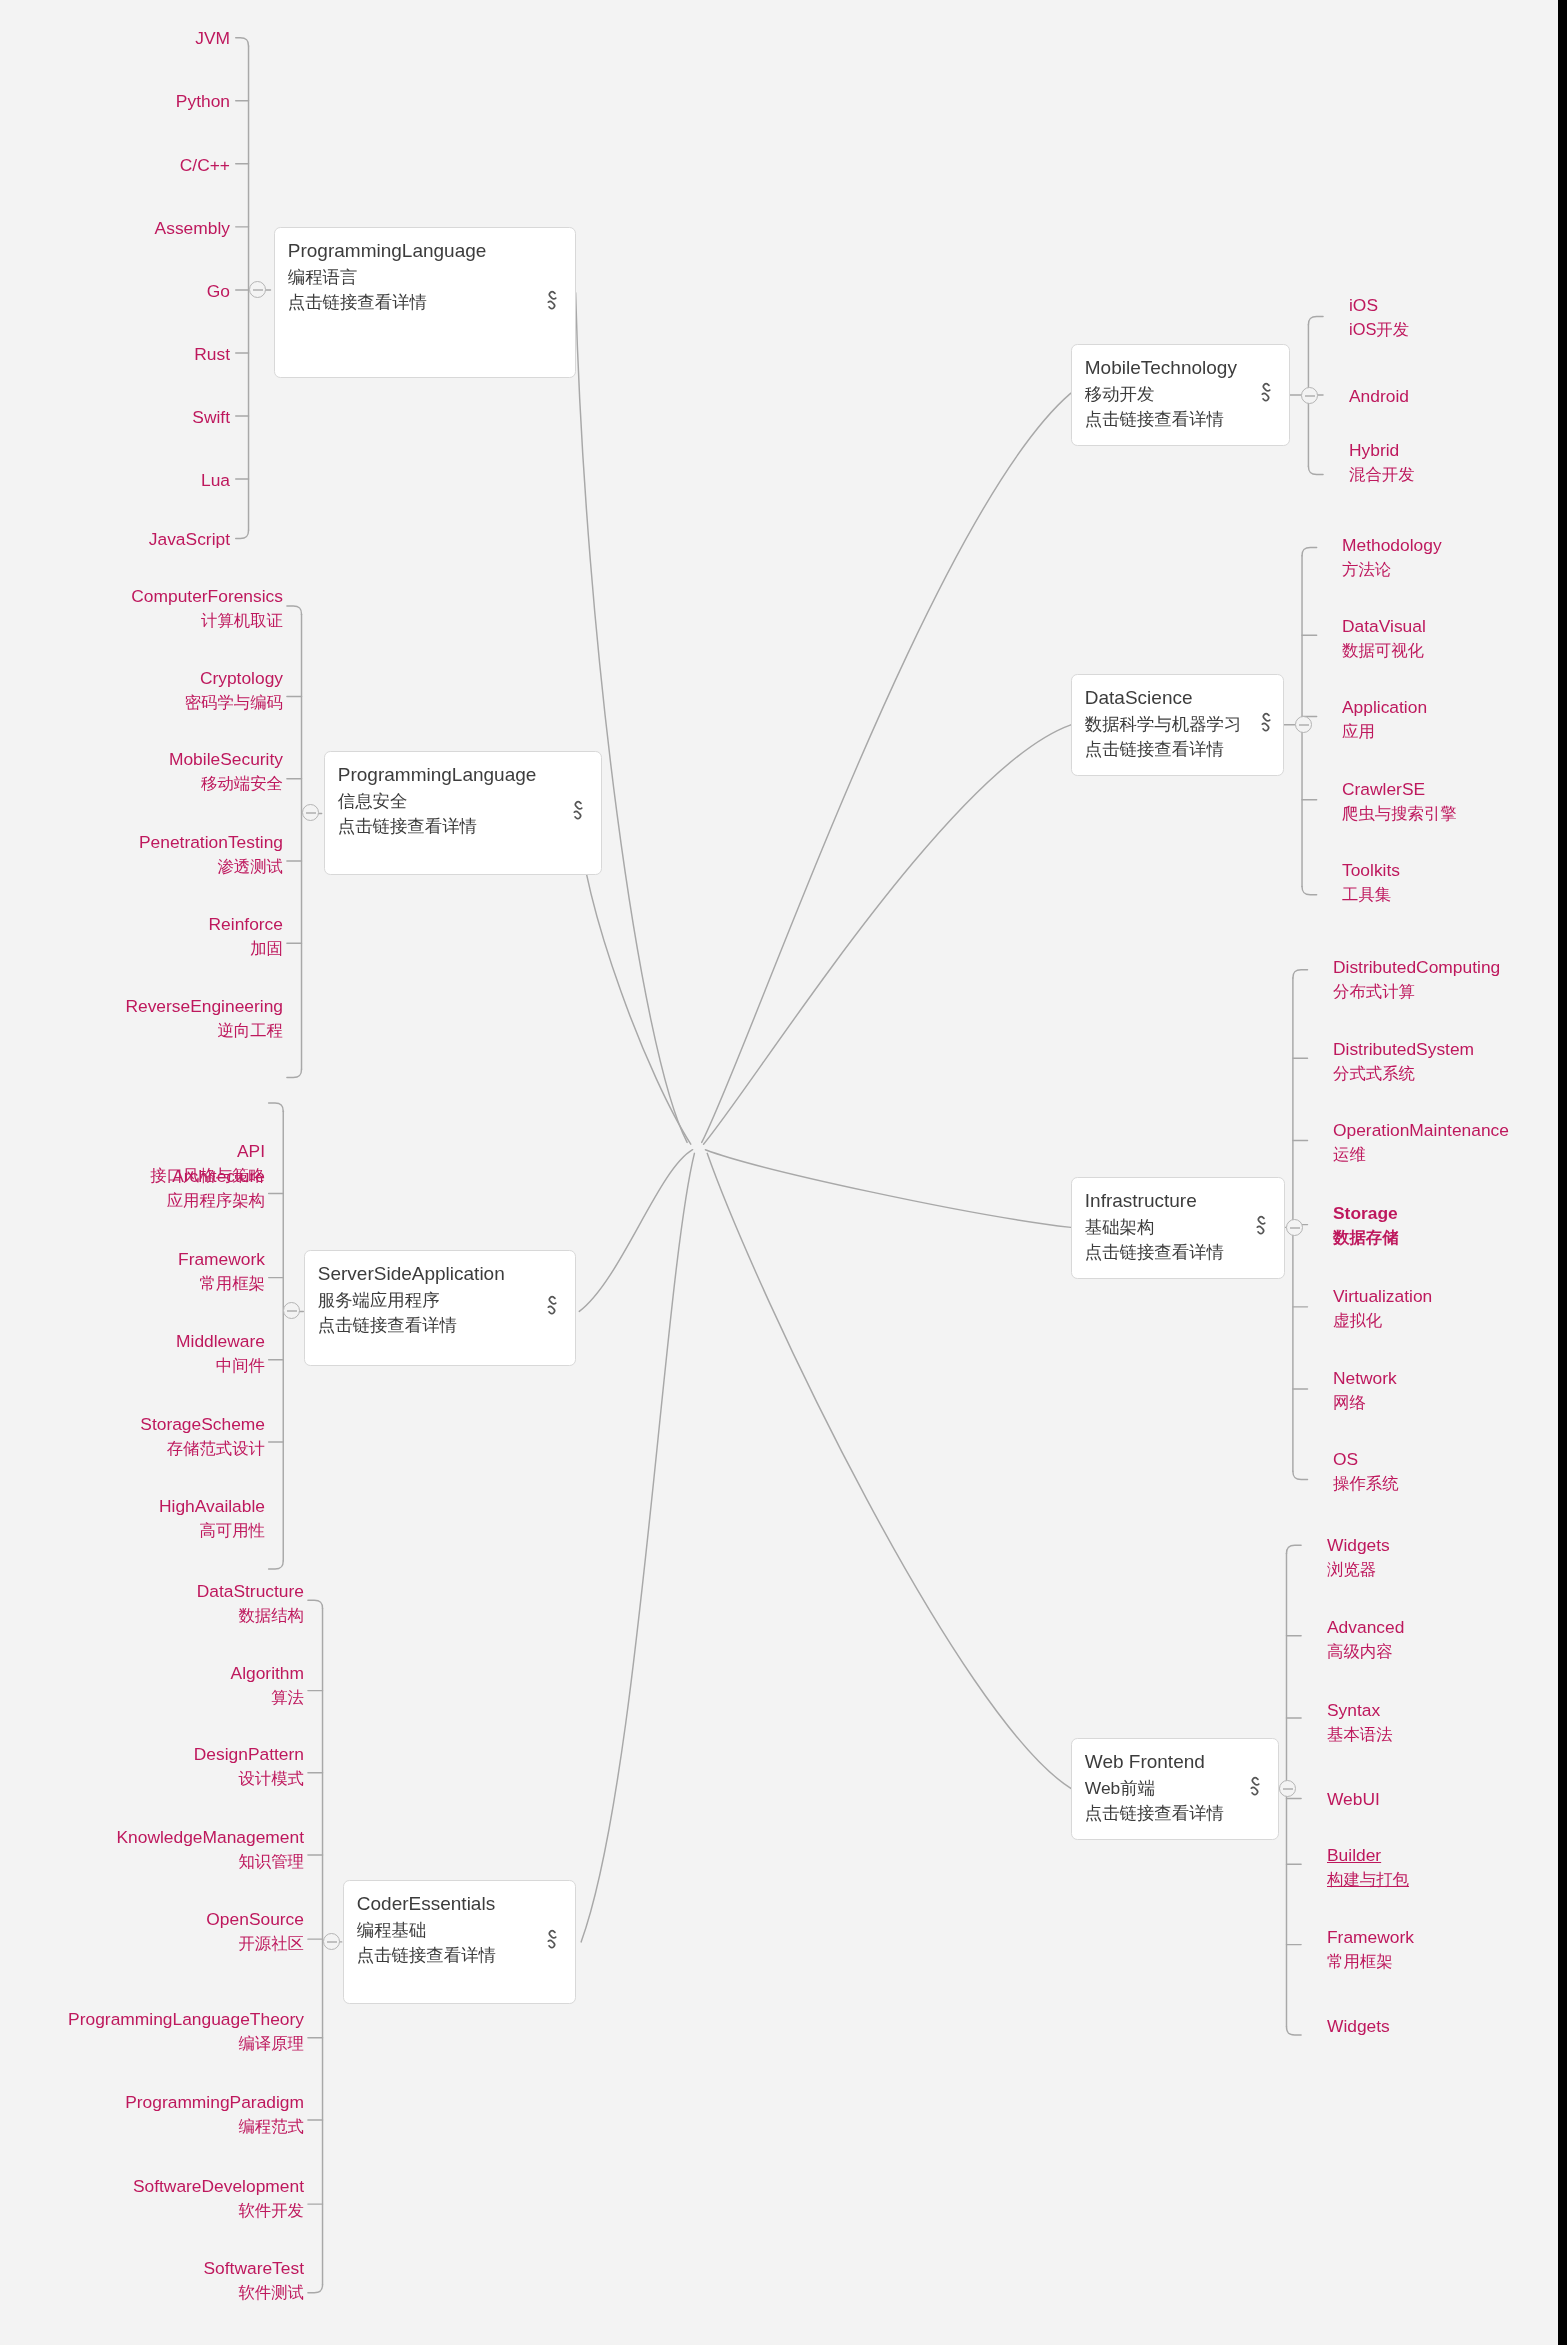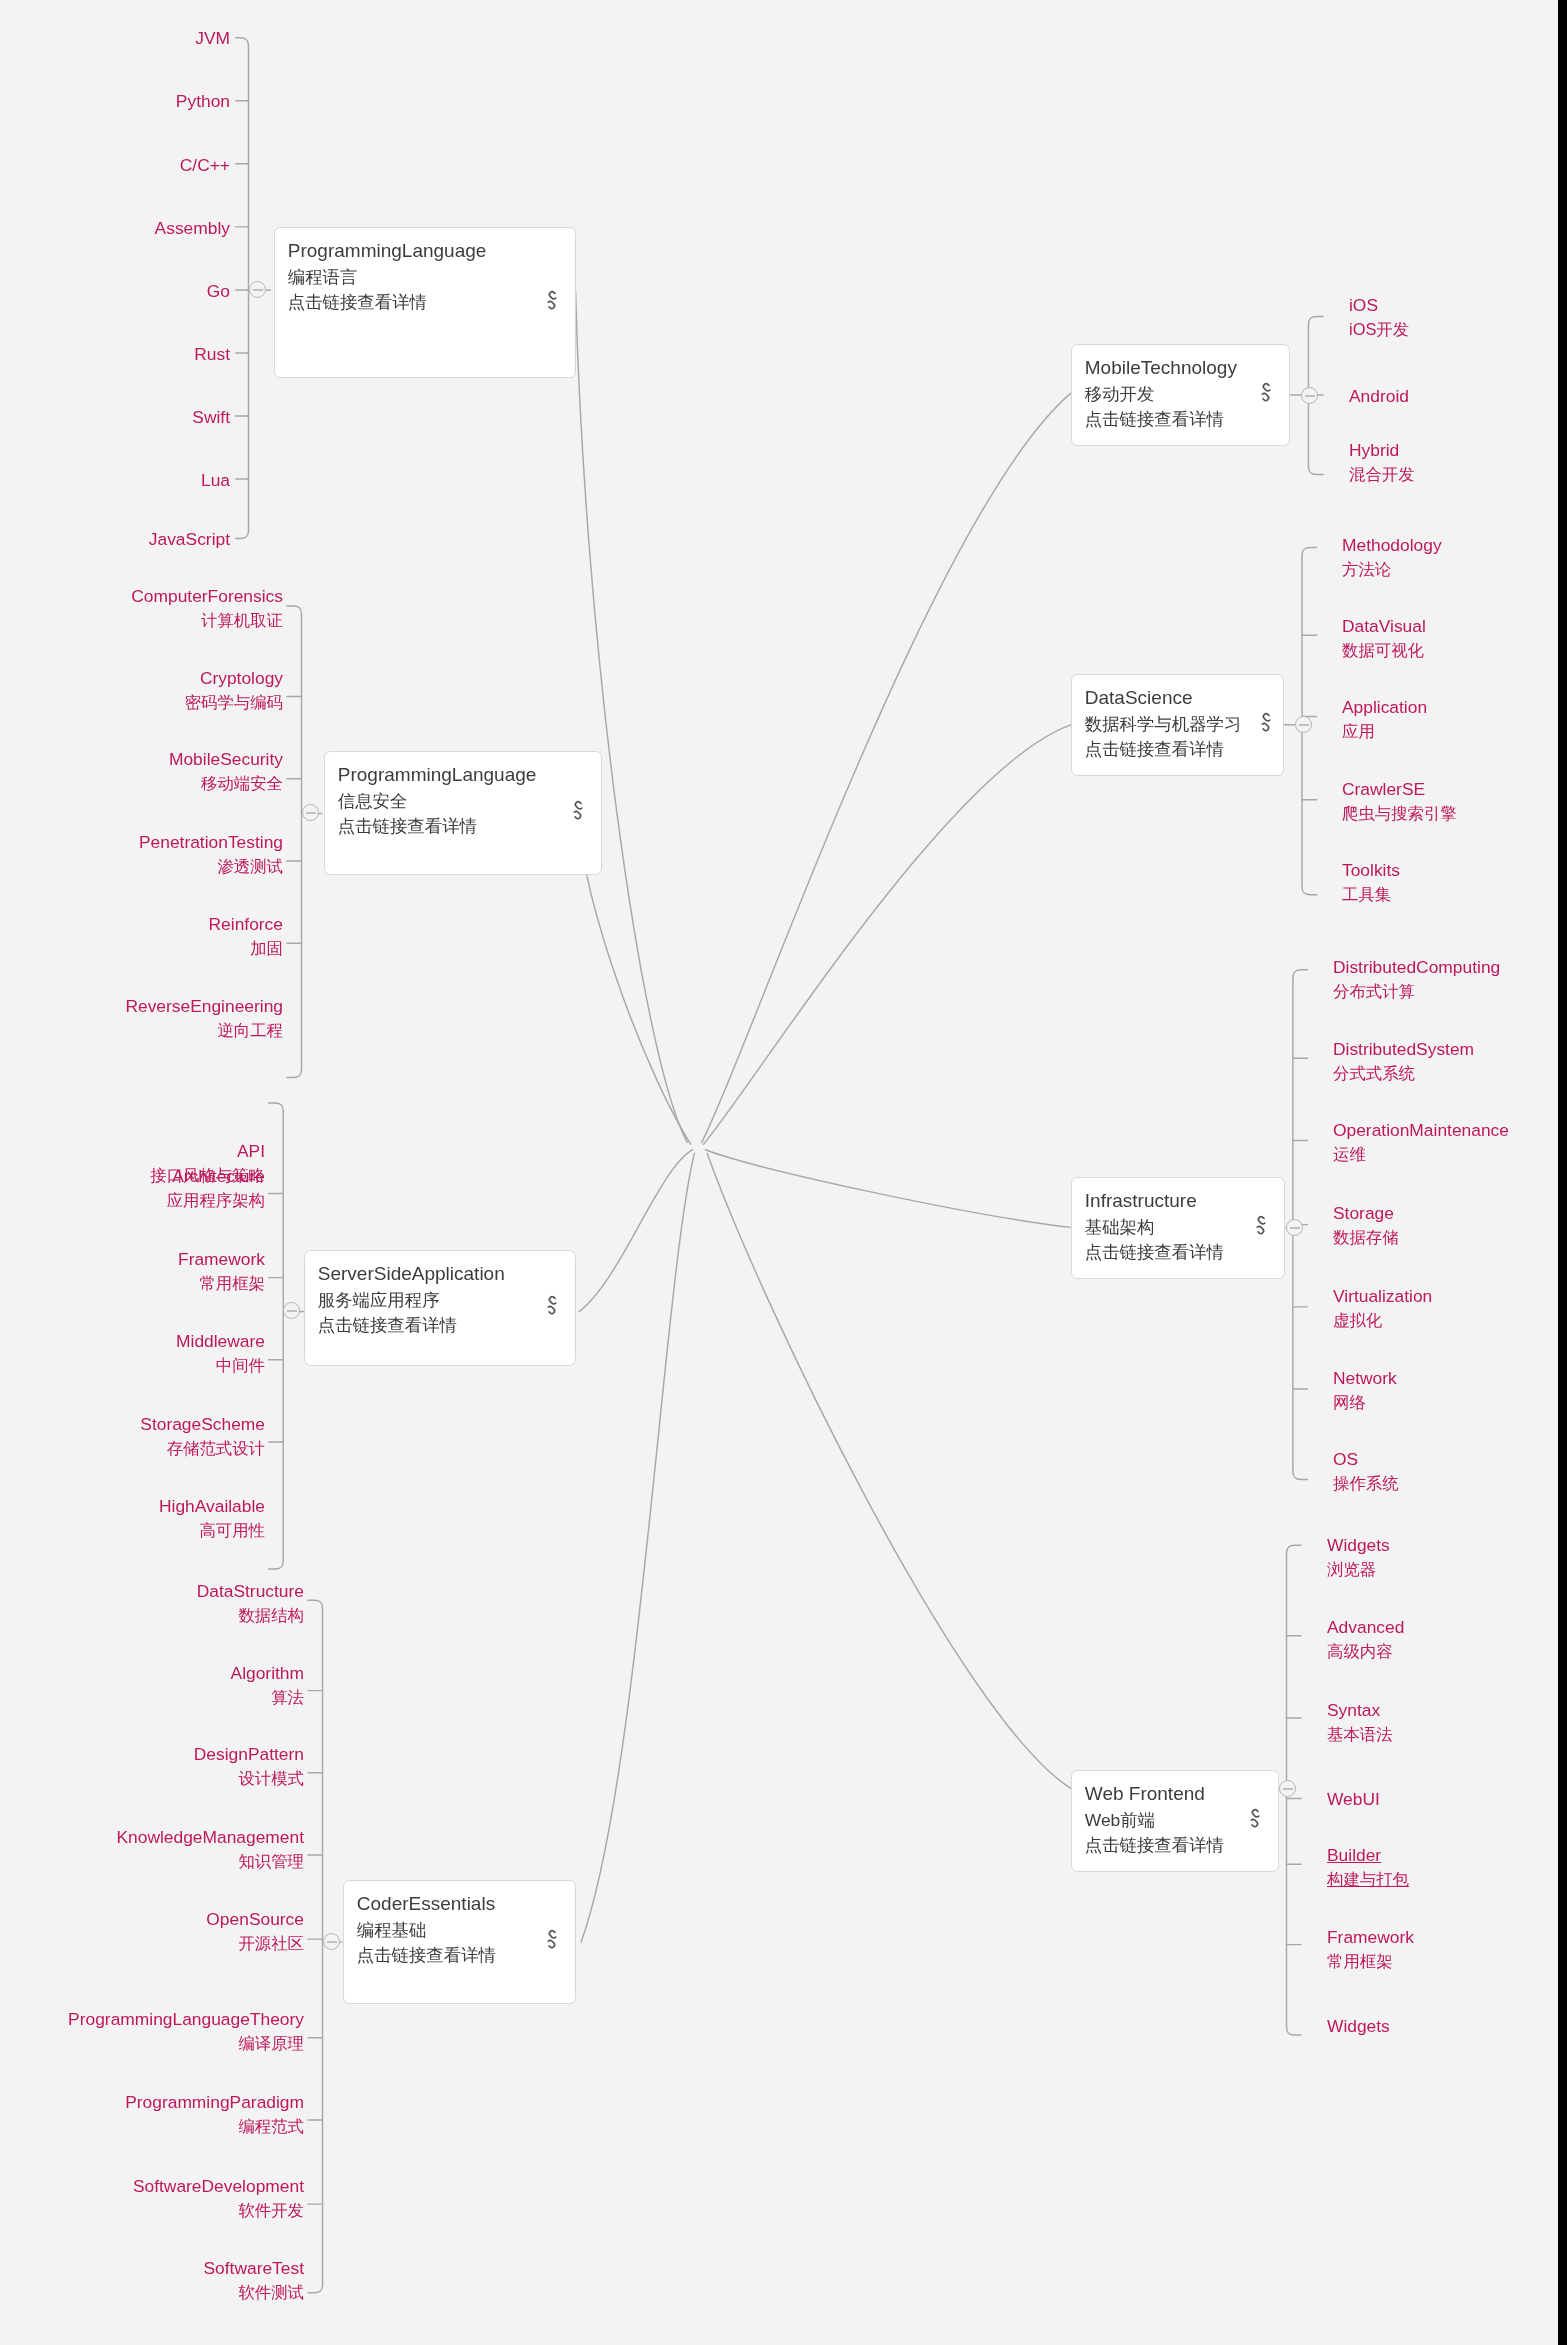--- a/index.html
+++ b/index.html
@@ -291,21 +291,21 @@
       <span class="link-ico">
         <svg viewBox="0 0 24 24" fill="none" stroke="currentColor" stroke-width="2" stroke-linecap="round" stroke-linejoin="round">
           <path d="M9.5 7.5a3.2 3.2 0 0 1 0 4.6l-2 2a3.2 3.2 0 0 1-4.6-4.6l1-1" transform="rotate(90 12 12)"></path>
           <path d="M14.5 16.5a3.2 3.2 0 0 1 0-4.6l2-2a3.2 3.2 0 0 1 4.6 4.6l-1 1" transform="rotate(90 12 12)"></path>
         </svg>
       </span>
     </span>
   </div>
   <div class="toggle" style="left:1286px; top:1219px;"></div>
 
-  <div class="cat-box" style="left:1071px; top:1738px; width:208px; height:102px;margin-top:32px;">
+  <div class="cat-box" style="left:1071px; top:1738px; width:208px; height:102px;">
     <div class="cat-en">Web Frontend</div>
     <div class="cat-cn">Web前端</div>
     <div class="cat-cta">点击链接查看详情</div>
     <span class="cat-link">
       <span class="link-ico">
         <svg viewBox="0 0 24 24" fill="none" stroke="currentColor" stroke-width="2" stroke-linecap="round" stroke-linejoin="round">
           <path d="M9.5 7.5a3.2 3.2 0 0 1 0 4.6l-2 2a3.2 3.2 0 0 1-4.6-4.6l1-1" transform="rotate(90 12 12)"></path>
           <path d="M14.5 16.5a3.2 3.2 0 0 1 0-4.6l2-2a3.2 3.2 0 0 1 4.6 4.6l-1 1" transform="rotate(90 12 12)"></path>
         </svg>
       </span>
@@ -466,21 +466,21 @@
     <div class="leaf-cn">分布式计算</div>
   </div>
   <div class="leaf right" style="left:1333px; top:1038px;">
     <div class="leaf-en">DistributedSystem</div>
     <div class="leaf-cn">分式式系统</div>
   </div>
   <div class="leaf right" style="left:1333px; top:1119px;">
     <div class="leaf-en">OperationMaintenance</div>
     <div class="leaf-cn">运维</div>
   </div>
-  <div class="leaf right" style="left:1333px; top:1202px;">
+  <div class="leaf right" style="left:1333px; top:1202px;font-weight:bold;">
     <div class="leaf-en">Storage</div>
     <div class="leaf-cn">数据存储</div>
   </div>
   <div class="leaf right" style="left:1333px; top:1285px;">
     <div class="leaf-en">Virtualization</div>
     <div class="leaf-cn">虚拟化</div>
   </div>
   <div class="leaf right" style="left:1333px; top:1367px;">
     <div class="leaf-en">Network</div>
     <div class="leaf-cn">网络</div>

